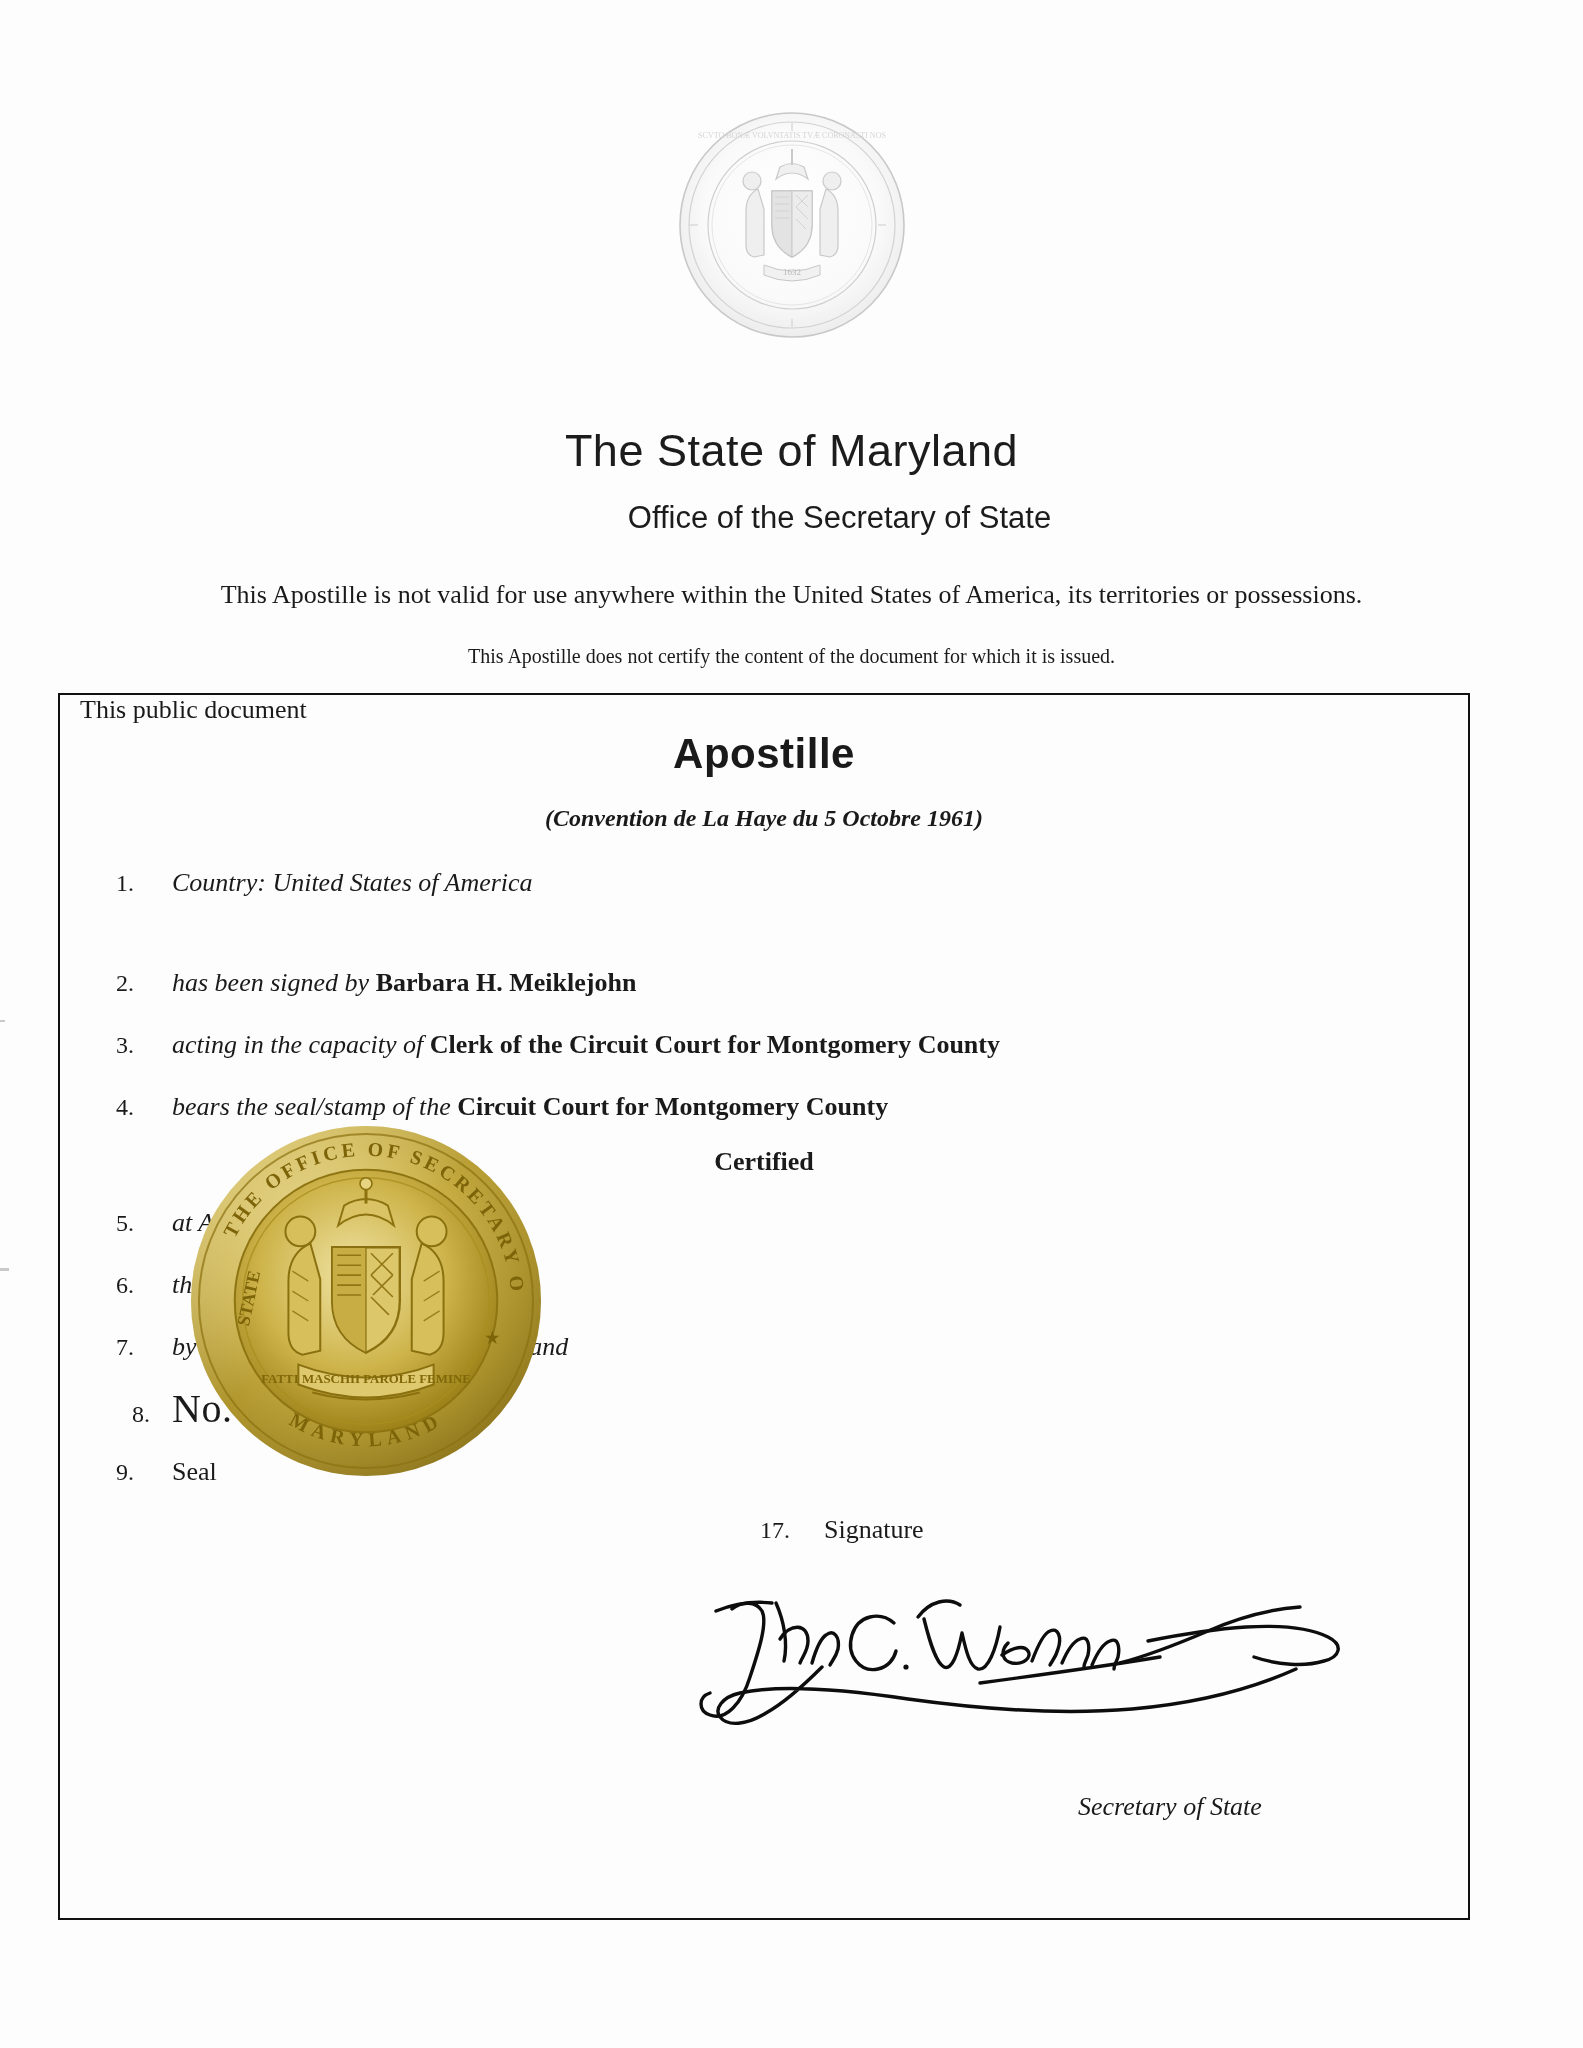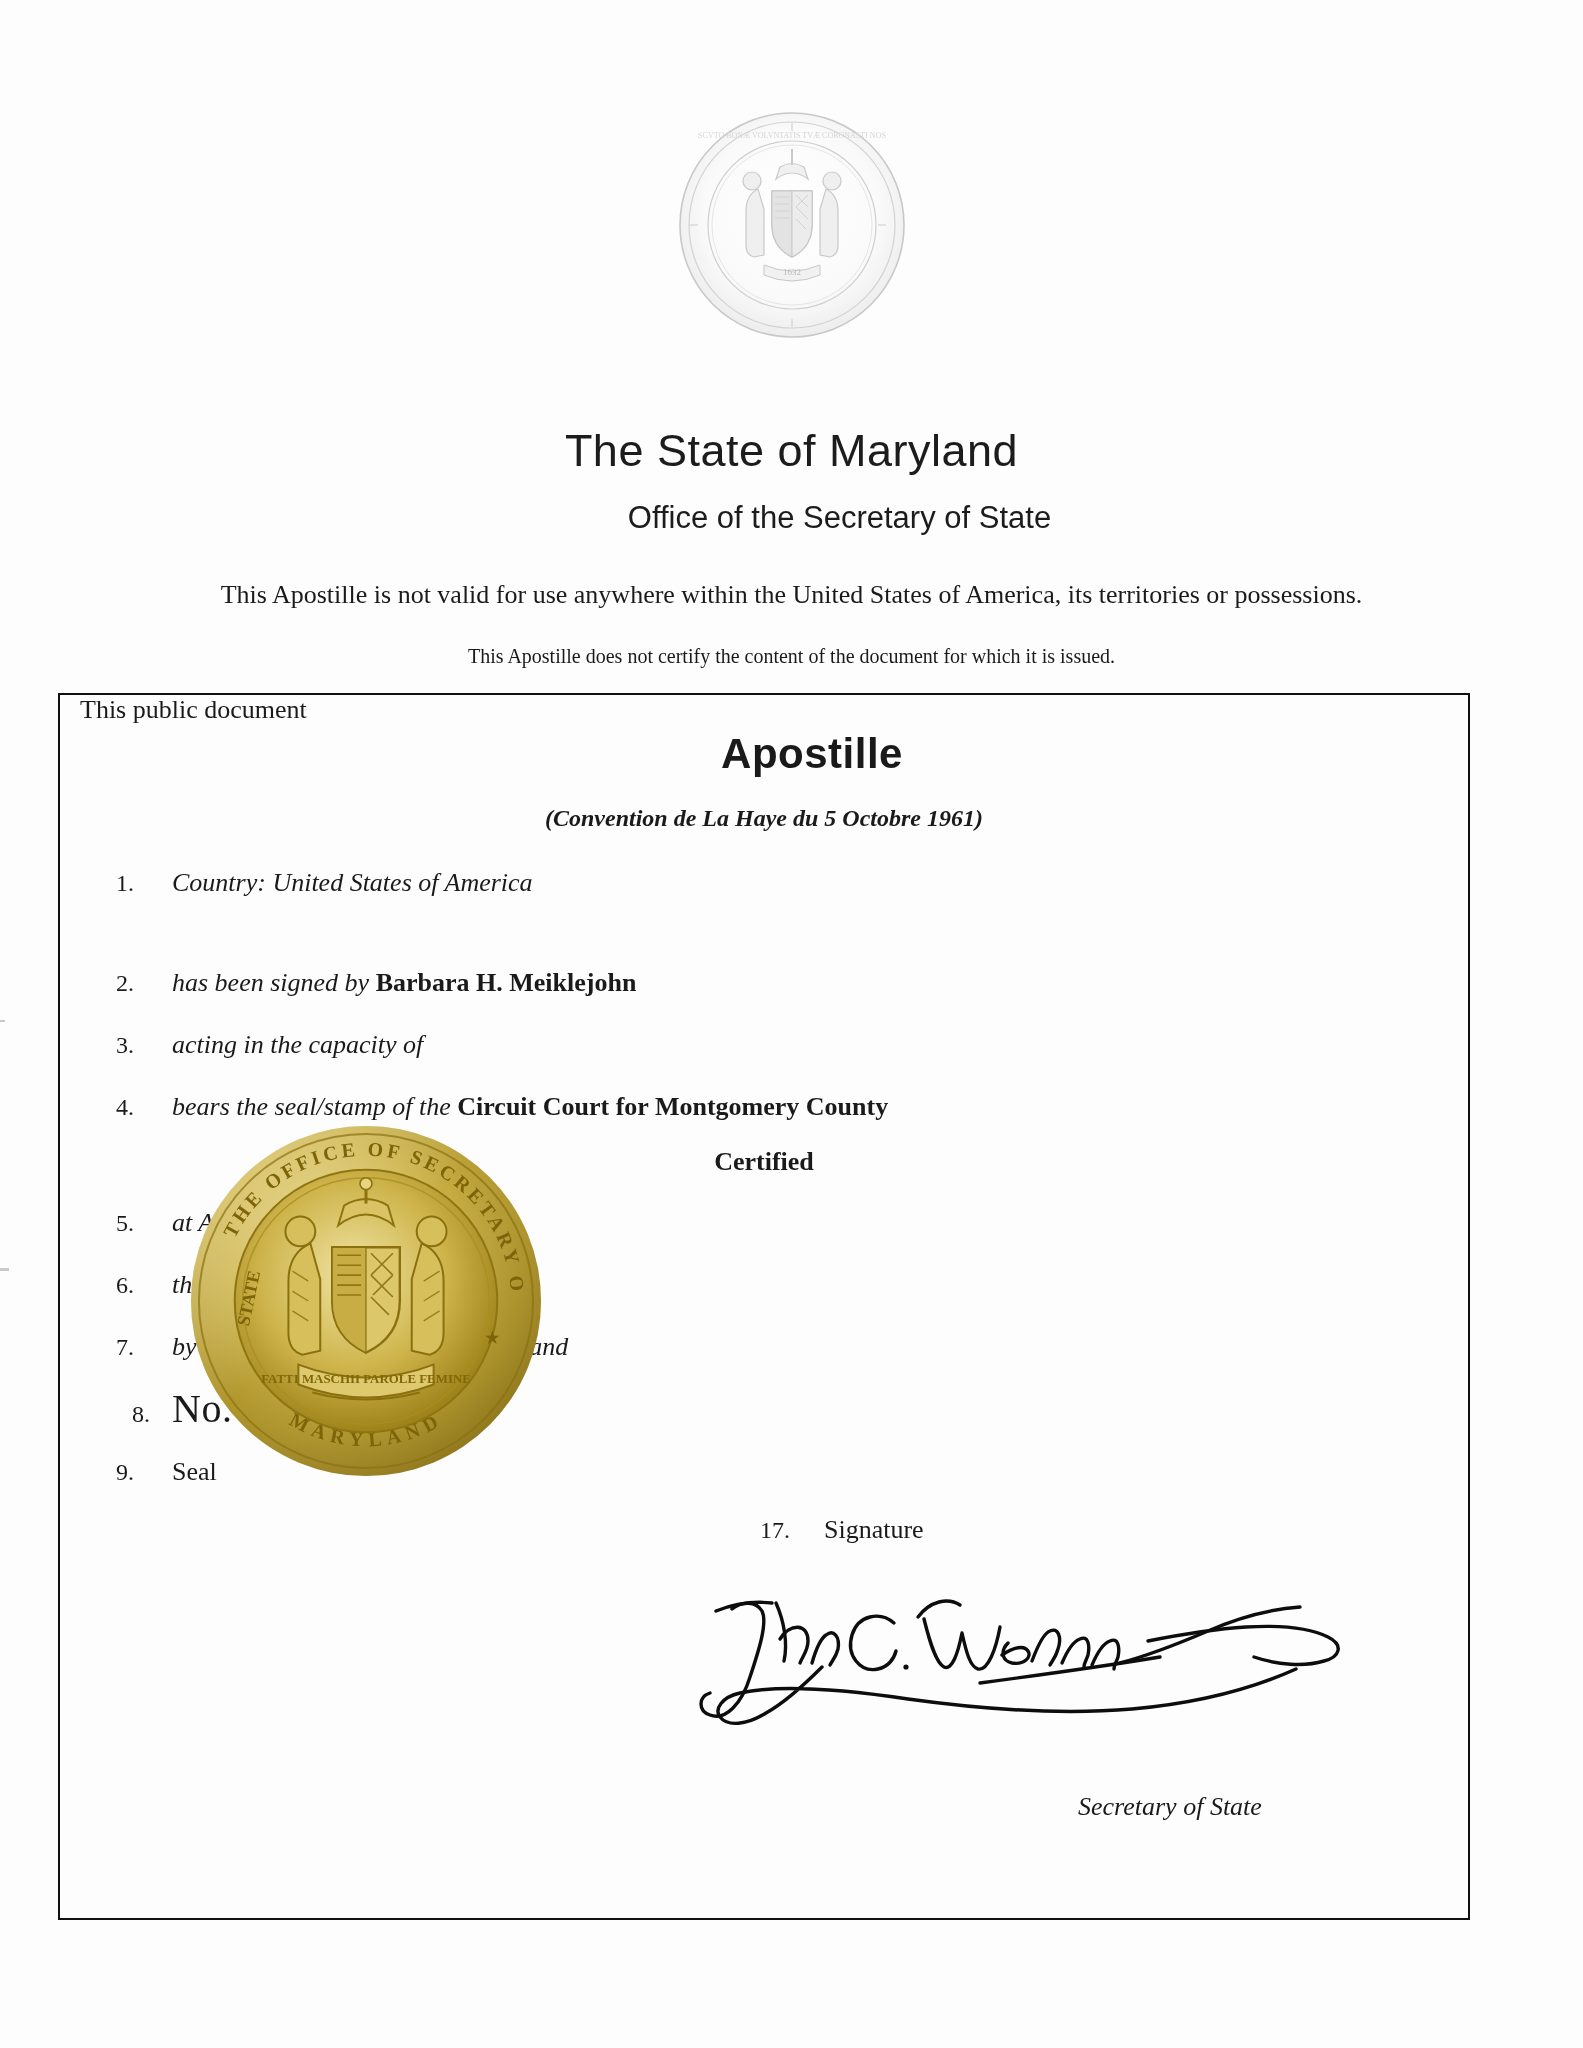--- a/index.html
+++ b/index.html
@@ -91,21 +91,20 @@
   .apostille-title {
     position: absolute;
     top: 35px;
     left: 0;
     width: 100%;
     text-align: center;
     font-family: "Liberation Sans", sans-serif;
     font-size: 42px;
     font-weight: bold;
     letter-spacing: 0.5px;
-    margin-left: 48px;
   }
   .convention {
     position: absolute;
     top: 110px;
     left: 0;
     width: 100%;
     text-align: center;
     font-size: 24px;
     font-style: italic;
     font-weight: bold;
@@ -291,20 +290,21 @@
 
     <div class="item i2">
       <span class="num">2.</span>
       <span class="txt">has been signed by </span>
       <b>Barbara H. Meiklejohn</b>
     </div>
 
     <div class="item i3">
       <span class="num">3.</span>
       <span class="txt">acting in the capacity of </span>
+      <b>Clerk of the Circuit Court for Montgomery County</b>
     </div>
 
     <div class="item i4">
       <span class="num">4.</span>
       <span class="txt">bears the seal/stamp of the </span>
       <b>Circuit Court for Montgomery County</b>
     </div>
 
     <div class="certified">Certified</div>
 

